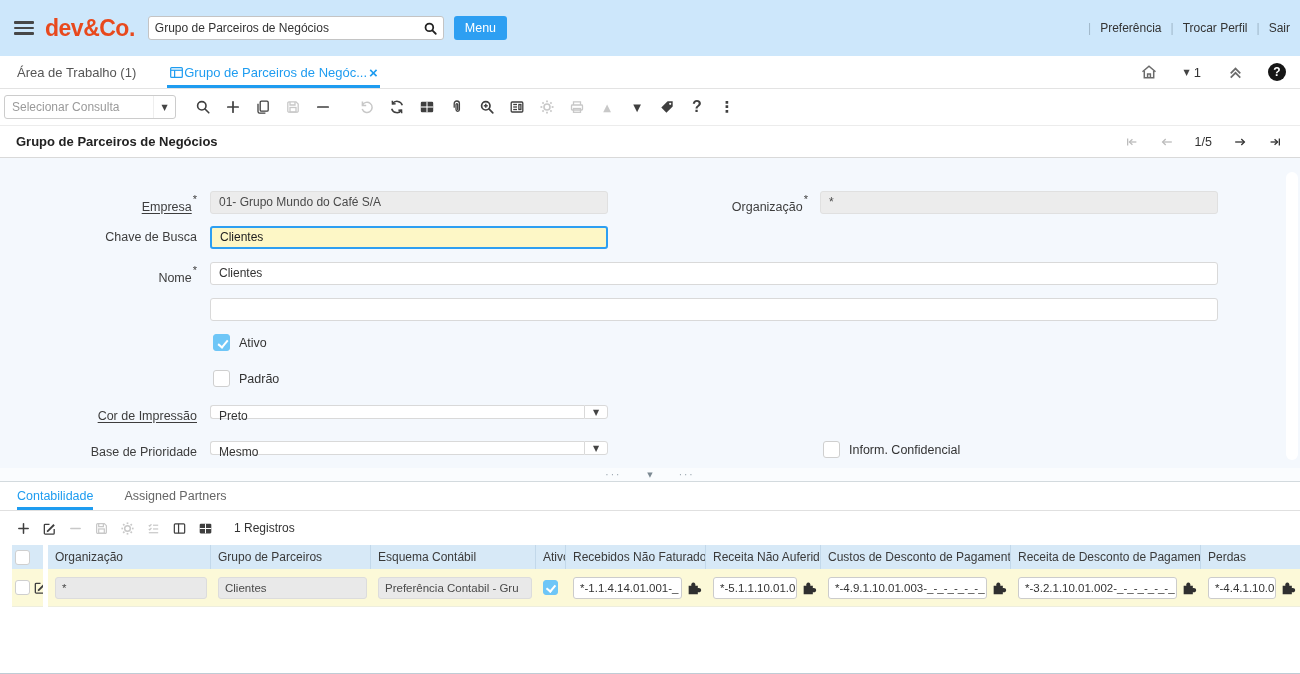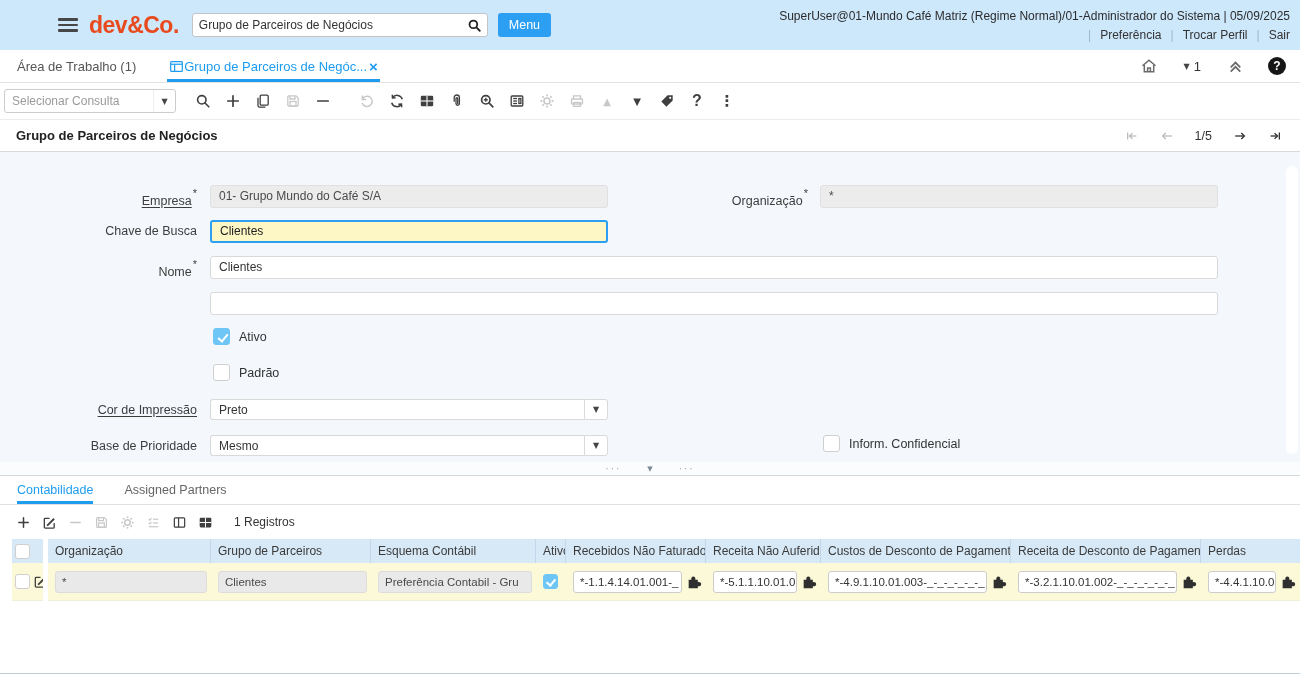--- a/index.html
+++ b/index.html
@@ -2,21 +2,21 @@
 <html><head>
 <meta charset="utf-8">
 <style>
   * { margin:0; padding:0; box-sizing:border-box; }
   html,body { background:#fff; }
   body { font-family:"Liberation Sans", sans-serif; }
   .page { position:relative; width:1300px; height:674px; background:#fff; overflow:hidden;
           border-bottom:1px solid #bfccd5; }
 
   
-  .header { height:50px; background:#cde7fb; display:flex; align-items:center;padding-left:44px; }
+  .header { height:56px; background:#cde7fb; display:flex; align-items:center; }
   .burger { margin-left:14px; width:20px; cursor:pointer; }
   .burger span { display:block; height:2.5px; background:#474747; margin:3px 0; border-radius:1px; }
   .logo { margin-left:11px; font-size:23px; font-weight:bold; color:#e8491d; letter-spacing:-0.5px; white-space:nowrap; }
   .searchwrap { margin-left:13px; width:296px; height:24px; background:#fff; border:1px solid #c4c4c4; border-radius:3px; display:flex; align-items:center; }
   .searchwrap input { flex:1; border:none; outline:none; font-family:inherit; font-size:12px; color:#333; padding:0 6px; background:transparent; }
   .search-btn { width:24px; height:100%; display:flex; align-items:center; justify-content:center; color:#222; cursor:pointer; }
   .menu-btn { margin-left:10px; height:24px; padding:0 11px; background:#2d9ff2; color:#fff; font-size:12.5px; border:none; border-radius:3px; display:flex; align-items:center; cursor:pointer; font-family:inherit; }
   .hspacer { flex:1; }
   .userbox { text-align:right; margin-right:10px; line-height:1; }
   .userline1 { font-size:12px; color:#2c2c2c; margin-bottom:7px; }
@@ -69,21 +69,21 @@
   .flabel .lu { text-decoration:underline; text-underline-offset:2px; }
   .req { font-size:11px; position:relative; top:-3px; margin-left:1px; color:#3d3d3d; }
   .flabel2 { position:absolute; left:612px; width:196px; text-align:right; line-height:23px; font-size:12.5px; color:#3d3d3d; }
   .ffield { height:23px; border-radius:3px; font-size:12px; padding:0 8px; line-height:21px; white-space:nowrap; overflow:hidden; }
   .fro { background:#ececec; border:1px solid #e0e0e0; color:#4a4a4a; }
   .fed { background:#fff; border:1px solid #d9d9d9; color:#333; }
   .ffocus { background:#fdf7c6; border:2px solid #2d9ff2; color:#222; line-height:19px; }
   .f-half { position:absolute; left:210px; width:398px; }
   .f-half2 { position:absolute; left:820px; width:398px; }
   .f-full { position:absolute; left:210px; right:82px; }
-  .combo { position:absolute; left:210px; width:398px; height:21px; display:flex; }
+  .combo { position:absolute; left:210px; width:398px; height:14px; display:flex; }
   .combo .cbody { flex:1; background:#fff; border:1px solid #d9d9d9; border-right:none; border-radius:3px 0 0 3px; font-size:12px; color:#333; line-height:21px; padding:0 8px; }
   .combo .cbtn { width:24px; background:#fff; border:1px solid #d9d9d9; border-radius:0 3px 3px 0; display:flex; align-items:center; justify-content:center; cursor:pointer; }
   .f-cb { position:absolute; display:flex; align-items:center; gap:9px; }
   .cblabel { font-size:12.5px; color:#333; }
   .checkbox { width:17px; height:17px; border:1px solid #cfcfcf; border-radius:3px; background:#fff; position:relative; cursor:pointer; flex:none; }
   .checkbox.checked { background:#6ec6f7; border-color:#6ec6f7; }
   .checkbox.checked::after { content:""; position:absolute; left:5.5px; top:2.5px; width:4px; height:8px; border-right:2px solid #fff; border-bottom:2px solid #fff; transform:rotate(40deg); }
   .checkbox.small { width:15px; height:15px; }
   .checkbox.small.checked::after { left:4.5px; top:1.5px; width:4px; height:7px; }
   .vscroll { position:absolute; right:2px; top:14px; height:288px; width:12px; background:#fff; border-radius:6px; }
@@ -142,21 +142,20 @@
       <div class="search-btn">
         <svg viewBox="0 0 16 16" width="15" height="15" fill="none" stroke="currentColor" stroke-width="1.9">
             <circle cx="6.8" cy="6.8" r="4.1"></circle>
             <line x1="10" y1="10" x2="13.6" y2="13.6" stroke-linecap="round"></line>
           </svg>
       </div>
     </div>
     <button class="menu-btn">Menu</button>
     <div class="hspacer"></div>
     <div class="userbox">
-      <div class="userline1">SuperUser@01-Mundo Café Matriz (Regime Normal)/01-Administrador do Sistema | 05/09/2025</div>
       <div class="userline2">
         <span class="sep">|</span>
         <span class="ulink">Preferência</span>
         <span class="sep">|</span>
         <span class="ulink">Trocar Perfil</span>
         <span class="sep">|</span>
         <span class="ulink">Sair</span>
       </div>
     </div>
   </div>

